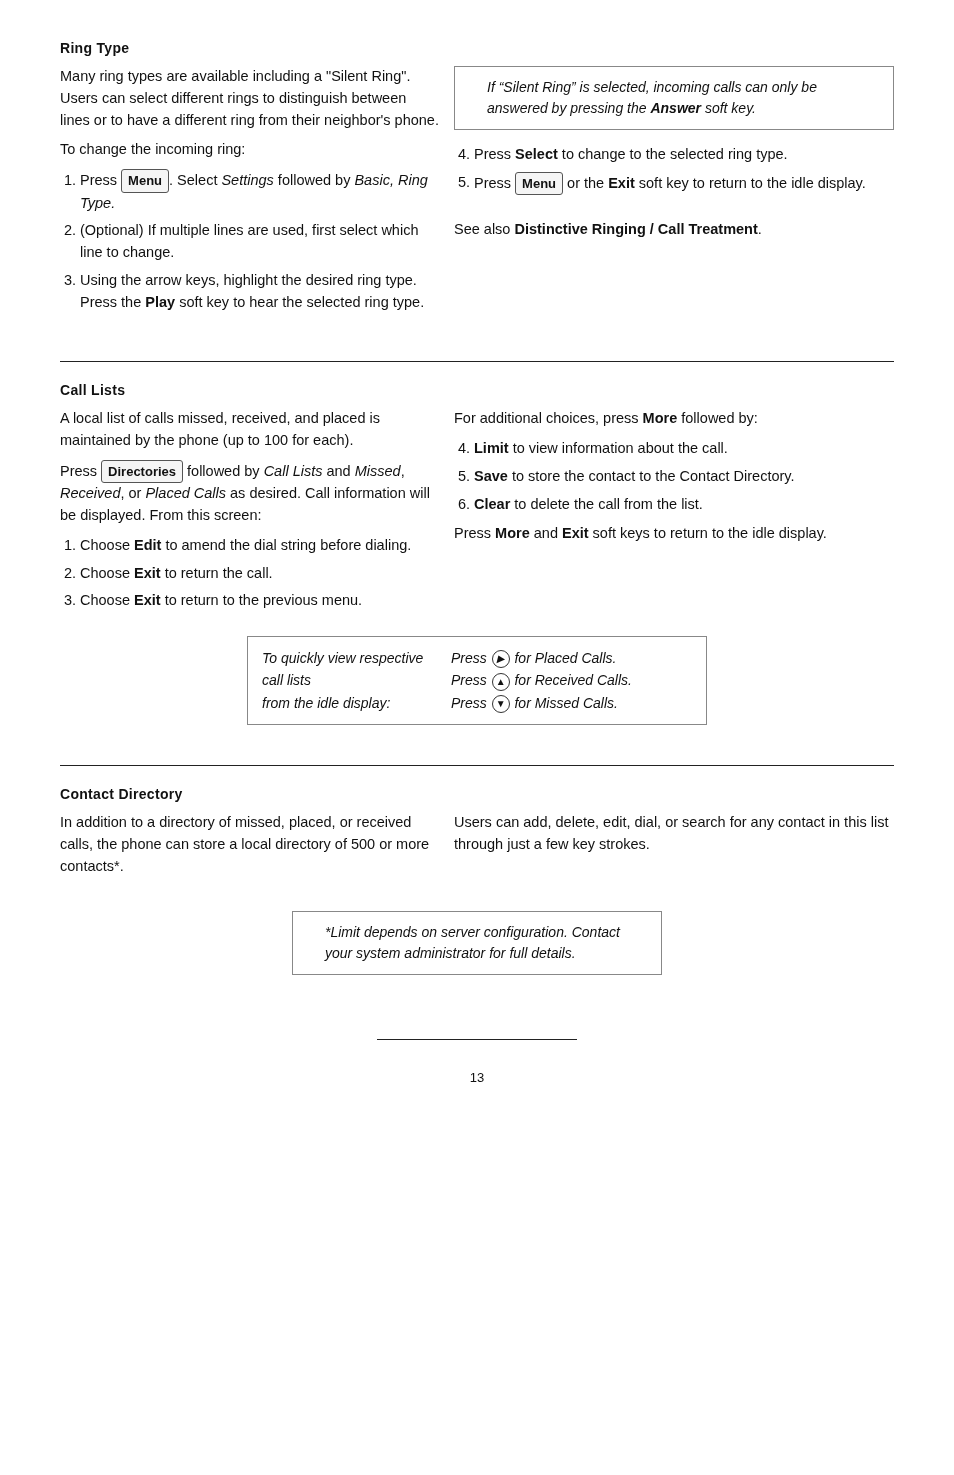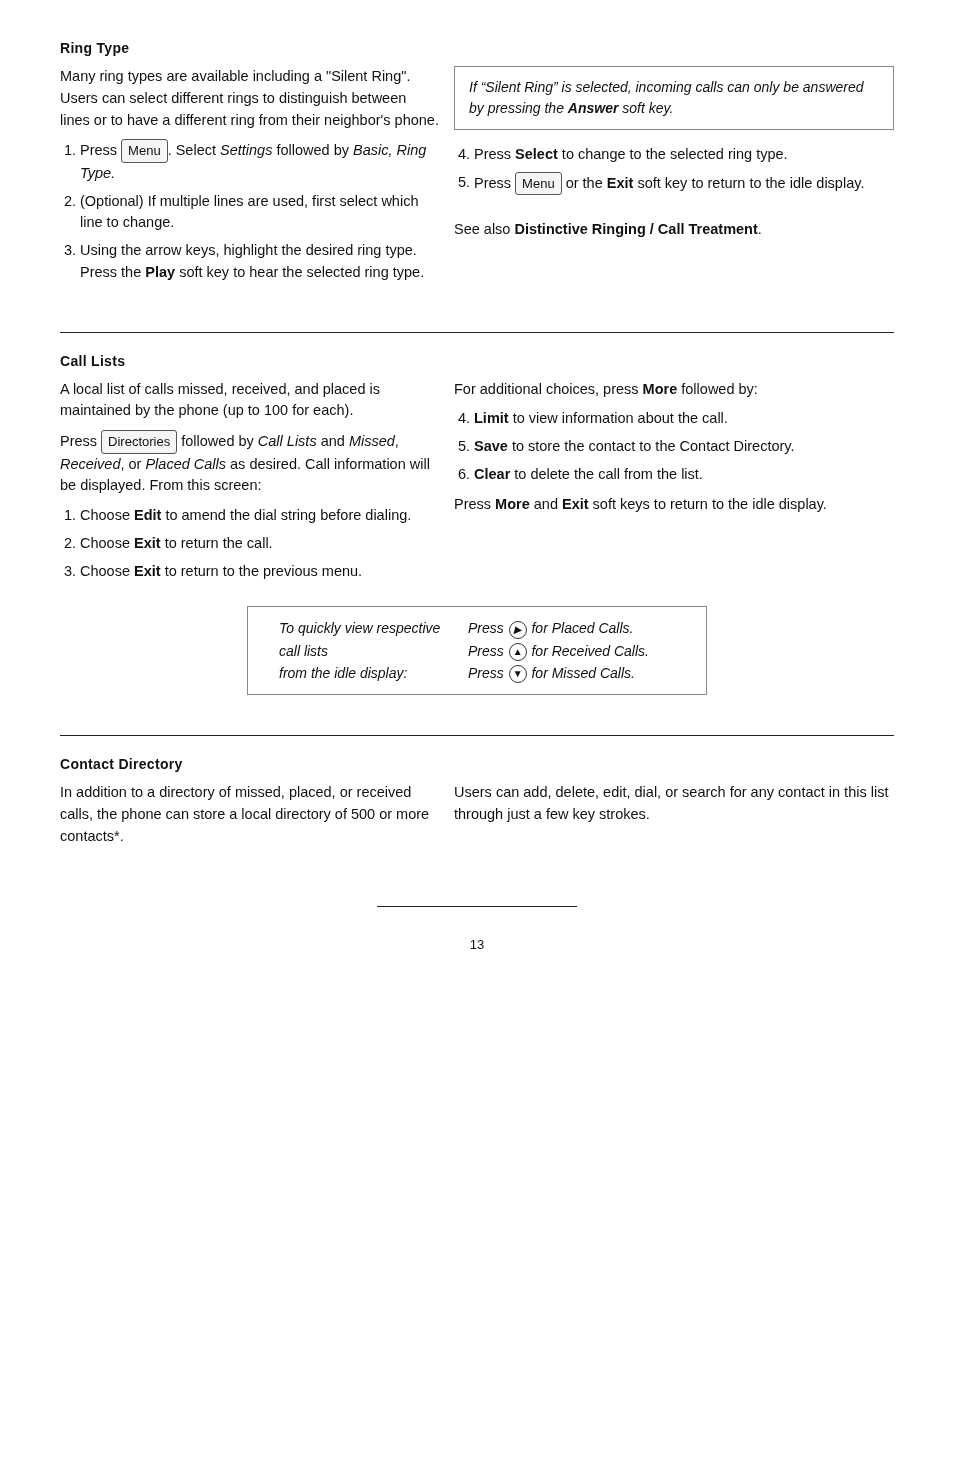--- a/index.html
+++ b/index.html
@@ -52,24 +52,25 @@
     .key-button {
       display: inline-block;
       border: 1.5px solid #555;
       border-radius: 3px;
       padding: 1px 6px;
       font-size: 13px;
       background: #f5f5f5;
       color: #111;
       vertical-align: middle;
       white-space: nowrap;
+      font-weight: bold;
     }
     .info-box {
       border: 1.5px solid #888;
-      padding: 10px 14px;
+      padding: 10px 32px;
       margin-bottom: 14px;
       font-style: italic;
       line-height: 1.5;
       font-size: 14px;
     }
     .divider {
       border: none;
       border-top: 1.5px solid #222;
       margin: 20px 0;
     }
@@ -88,21 +89,21 @@
       border: 1.5px solid #333;
       border-radius: 50%;
       font-size: 10px;
       vertical-align: middle;
       margin: 0 1px;
     }
     .bottom-info-box {
       margin: 0 auto;
       width: 460px;
       border: 1.5px solid #888;
-      padding: 10px 31px;
+      padding: 10px 14px;
       font-style: italic;
       font-size: 14px;
       line-height: 1.6;
     }
     .bottom-info-box .info-left {
       display: inline-block;
       width: 185px;
       vertical-align: top;
     }
     .bottom-info-box .info-right {
@@ -116,20 +117,21 @@
     }
   </style>
 </head>
 <body>
 
 <div class="section">
   <h2 class="section-title">Ring Type</h2>
   <div class="two-col">
     <div class="col-left">
       <p>Many ring types are available including a "Silent Ring".  Users can select different rings to distinguish between lines or to have a different ring from their neighbor's phone.</p>
+      <p>To change the incoming ring:</p>
       <ol>
         <li>
           <span>Press </span><span class="key-button"><span>Menu</span></span><span>. Select </span><span class="italic">Settings</span><span> followed by </span><span class="italic">Basic, Ring Type.</span>
         </li>
         <li>
           <span>(Optional)  If multiple lines are used, first select which line to change.</span>
         </li>
         <li>
           <span>Using the arrow keys, highlight the desired ring type.  Press the </span><span class="bold">Play</span><span> soft key to hear the selected ring type.</span>
         </li>
@@ -217,17 +219,22 @@
 <div class="section">
   <h2 class="section-title">Contact Directory</h2>
   <div class="two-col">
     <div class="col-left">
       <p>In addition to a directory of missed, placed, or received calls, the phone can store a local directory of 500 or more contacts*.</p>
     </div>
     <div class="col-right">
       <p>Users can add, delete, edit, dial, or search for any contact in this list through just a few key strokes.</p>
     </div>
   </div>
+  <div class="center-box">
+    <div class="info-box" style="width:370px; margin-top:10px;">
+      <span class="italic">*Limit depends on server configuration. Contact your system administrator for full details.</span>
+    </div>
+  </div>
 </div>
 
 <hr class="divider" style="width:200px; margin-left:auto; margin-right:auto; margin-top:30px;">
 
 <div class="page-number">13</div>
 
 </body></html>

